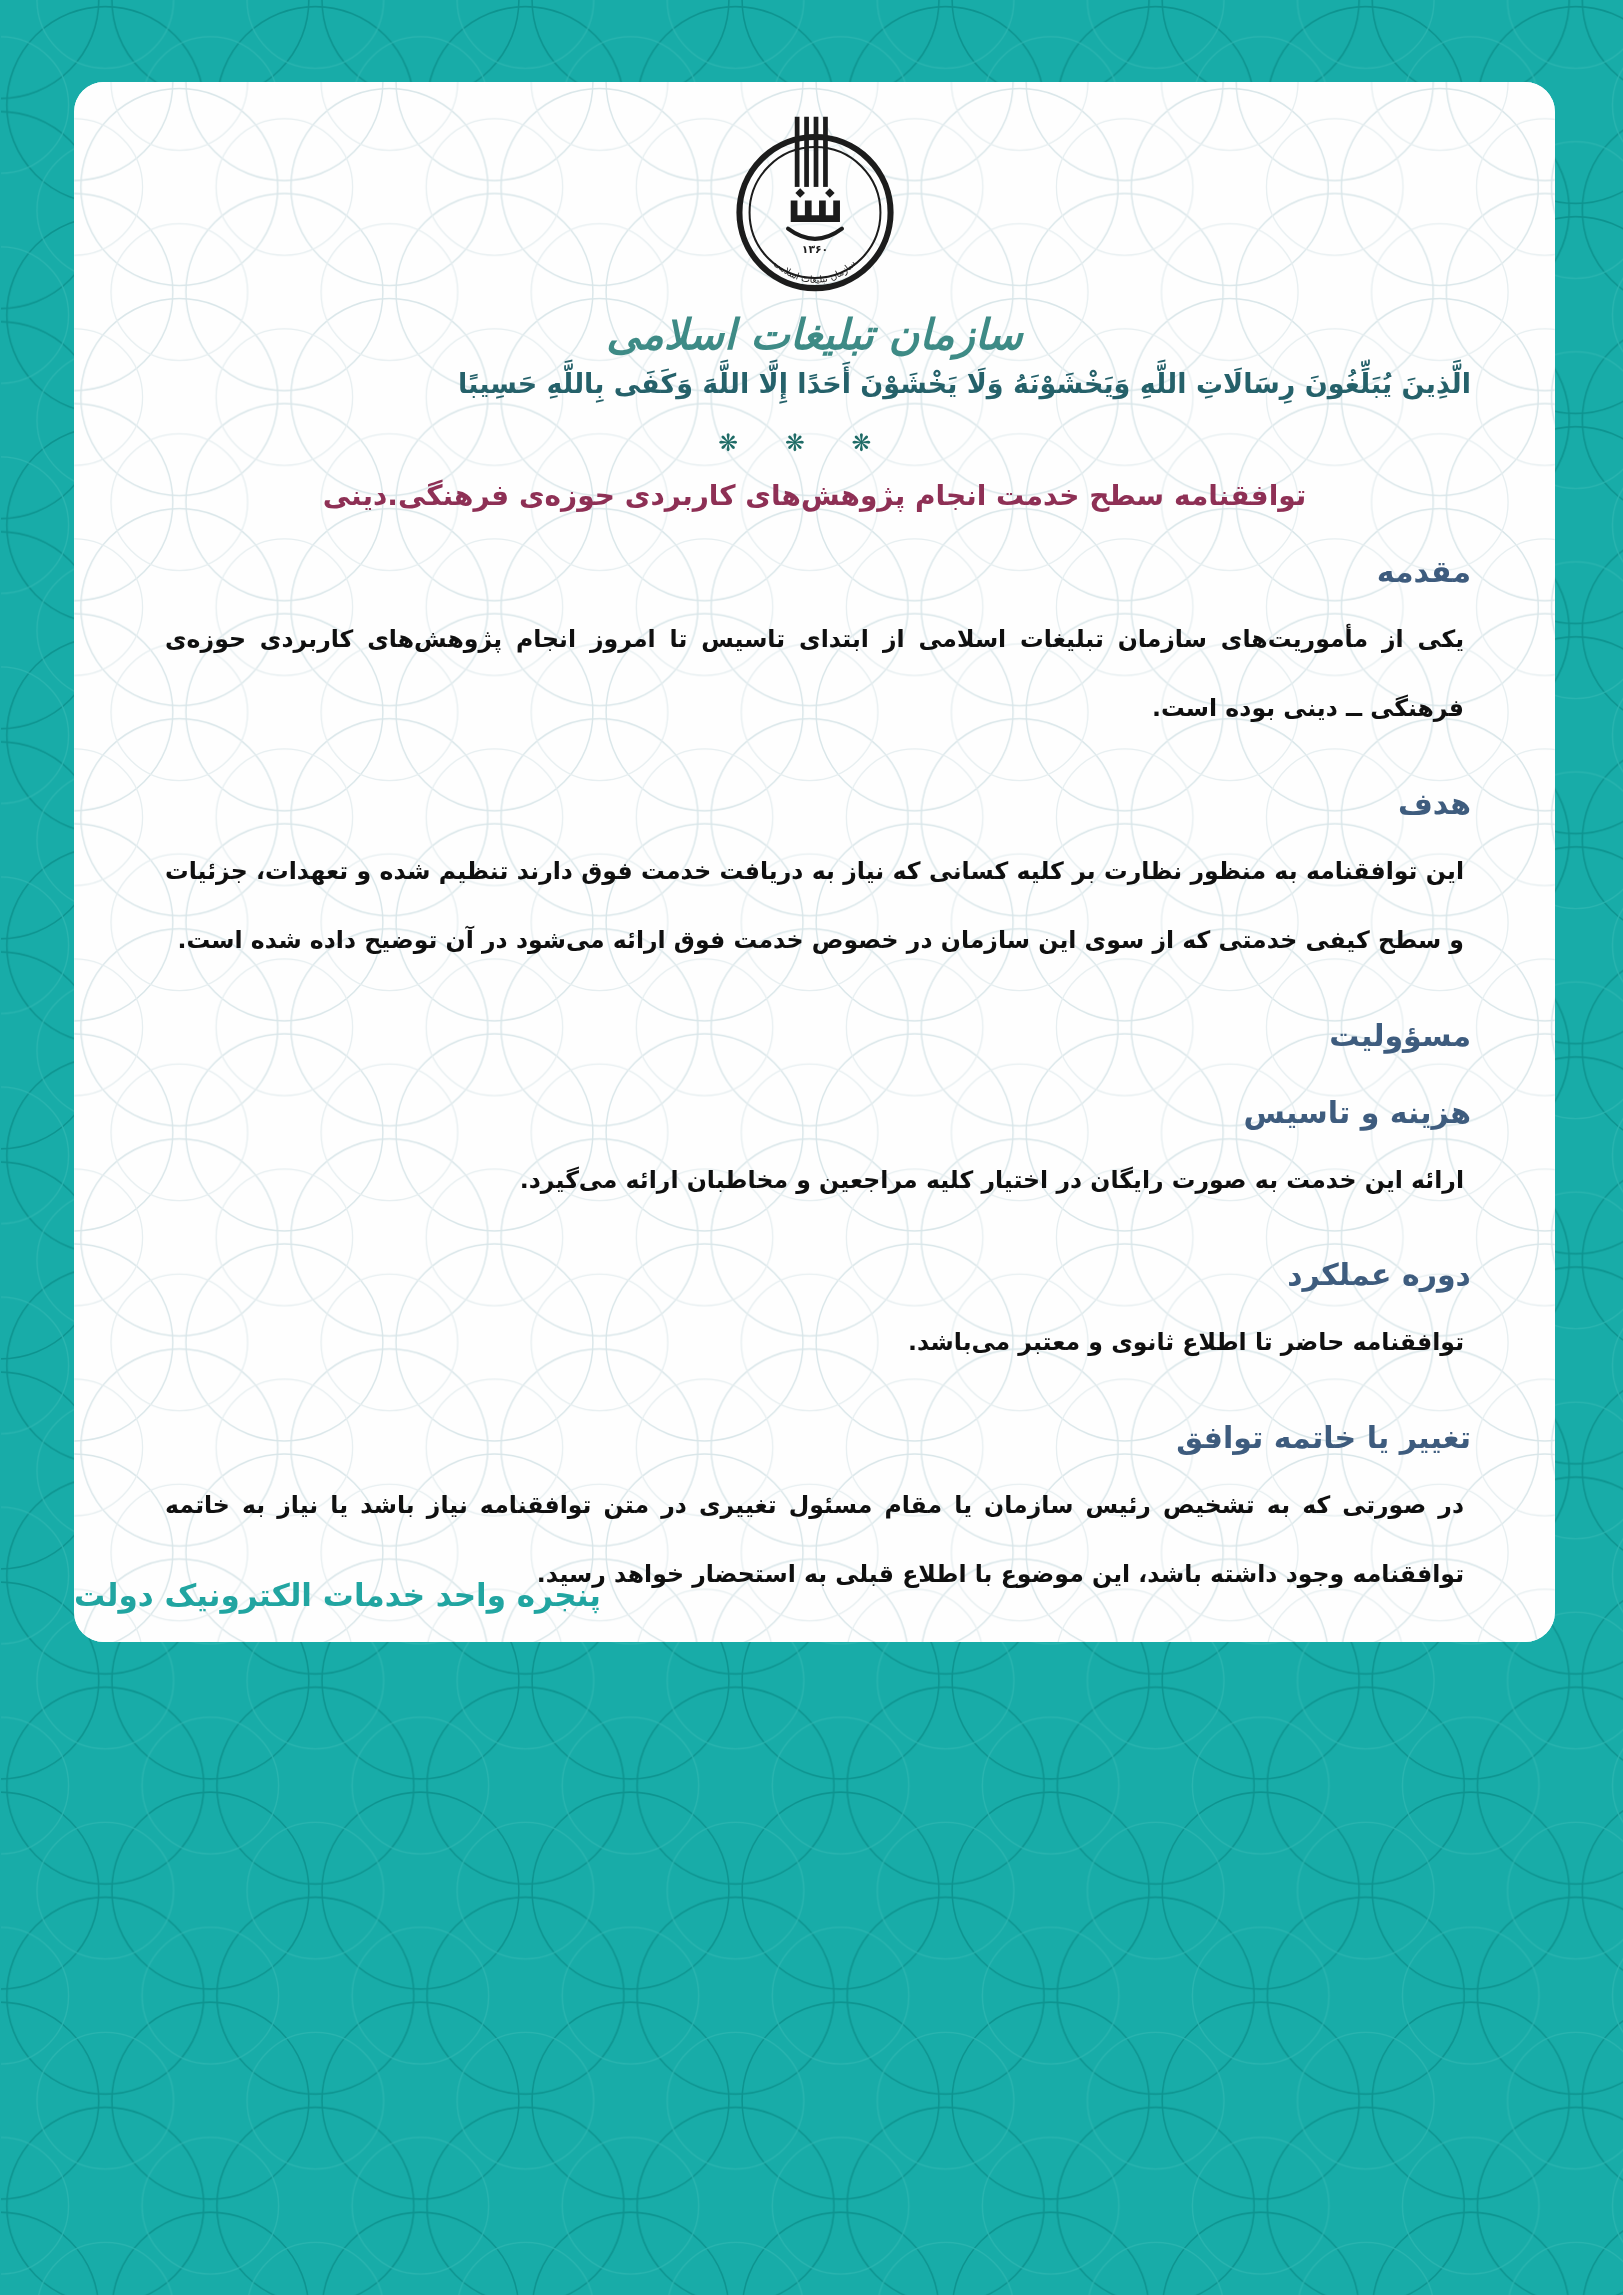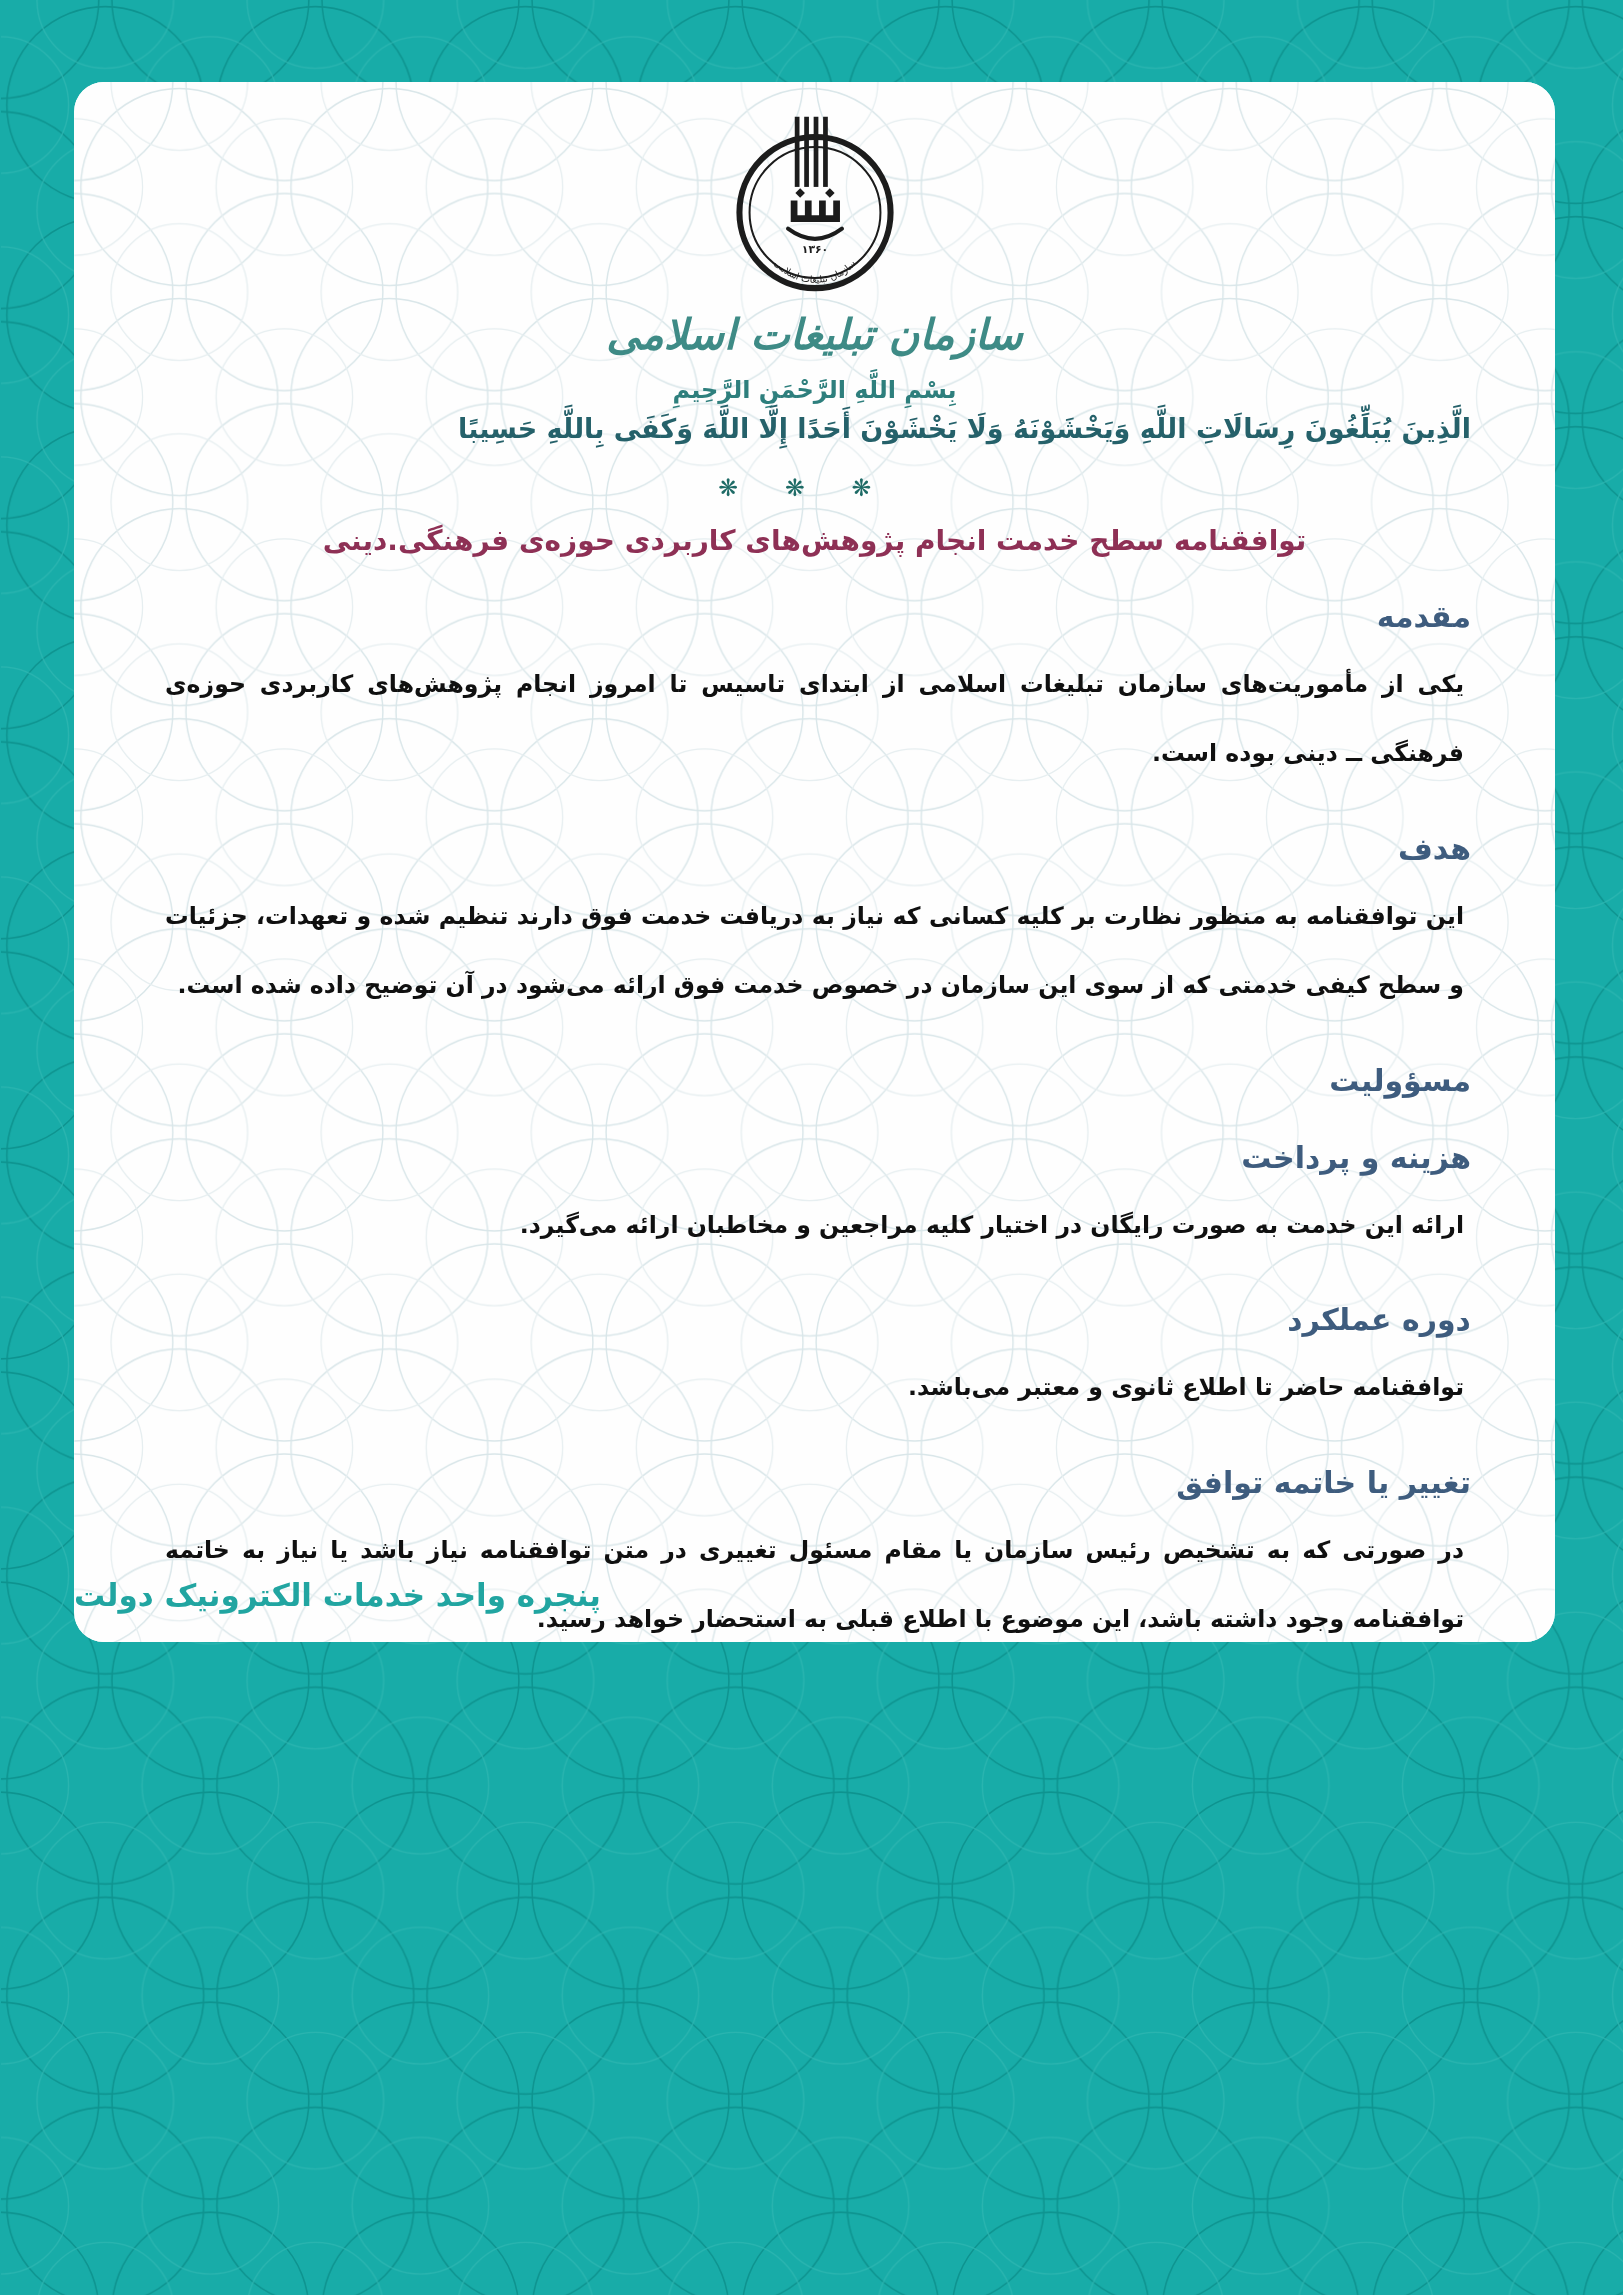--- a/index.html
+++ b/index.html
@@ -140,35 +140,34 @@
         <text x="130" y="212" text-anchor="middle" font-size="16" font-weight="bold" fill="#1c1c1c">۱۳۶۰</text>
 
         <path id="emb-arc" d="M50,176 a80,80 0 0 0 160,0" fill="none"></path>
         <text font-size="14" fill="#1c1c1c">
           <textPath href="#emb-arc" startOffset="50%" text-anchor="middle">سازمان تبلیغات اسلامی</textPath>
         </text>
       </svg>
       <div class="logo-script">سازمان تبلیغات اسلامی</div>
     </div>
 
-    <div class="bismillah">بِسْمِ اللَّهِ الرَّحْمَنِ الرَّحِيمِ</div>
     <div class="verse">الَّذِينَ يُبَلِّغُونَ رِسَالَاتِ اللَّهِ وَيَخْشَوْنَهُ وَلَا يَخْشَوْنَ أَحَدًا إِلَّا اللَّهَ وَكَفَى بِاللَّهِ حَسِيبًا</div>
     <div class="separator">❋ ❋ ❋</div>
 
     <h1 class="doc-title">توافقنامه سطح خدمت انجام پژوهش‌های کاربردی حوزه‌ی فرهنگی.دینی</h1>
 
     <h2 class="sec-heading">مقدمه</h2>
     <p class="sec-body">یکی از مأموریت‌های سازمان تبلیغات اسلامی از ابتدای تاسیس تا امروز  انجام پژوهش‌های کاربردی حوزه‌ی فرهنگی ــ دینی بوده است.</p>
 
     <h2 class="sec-heading">هدف</h2>
     <p class="sec-body">این توافقنامه به منظور نظارت بر کلیه کسانی که نیاز به دریافت خدمت فوق دارند تنظیم شده و تعهدات، جزئیات و سطح کیفی خدمتی که از سوی این سازمان در خصوص خدمت فوق ارائه می‌شود در آن توضیح داده شده است.</p>
 
     <h2 class="sec-heading">مسؤولیت</h2>
 
-    <h2 class="sec-heading">هزینه و پرداخت</h2>
+    <h2 class="sec-heading">هزینه و تاسیس</h2>
     <p class="sec-body">ارائه این خدمت به صورت رایگان در اختیار کلیه مراجعین و مخاطبان ارائه می‌گیرد.</p>
 
     <h2 class="sec-heading">دوره عملکرد</h2>
     <p class="sec-body">توافقنامه حاضر تا اطلاع ثانوی و معتبر می‌باشد.</p>
 
     <h2 class="sec-heading">تغییر یا خاتمه توافق</h2>
     <p class="sec-body">در صورتی که به تشخیص رئیس سازمان یا مقام مسئول تغییری در متن توافقنامه نیاز باشد یا نیاز به خاتمه توافقنامه وجود داشته باشد، این موضوع با اطلاع قبلی به استحضار خواهد رسید.</p>
 
     <div class="signature">
       <div class="sig-name">محمد قمی</div>

